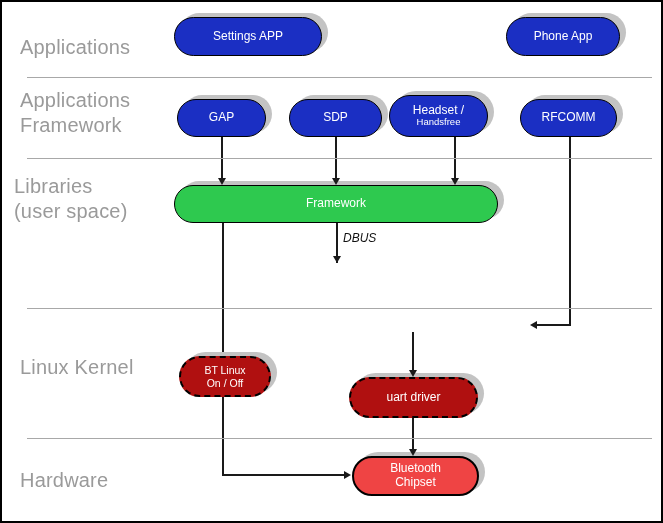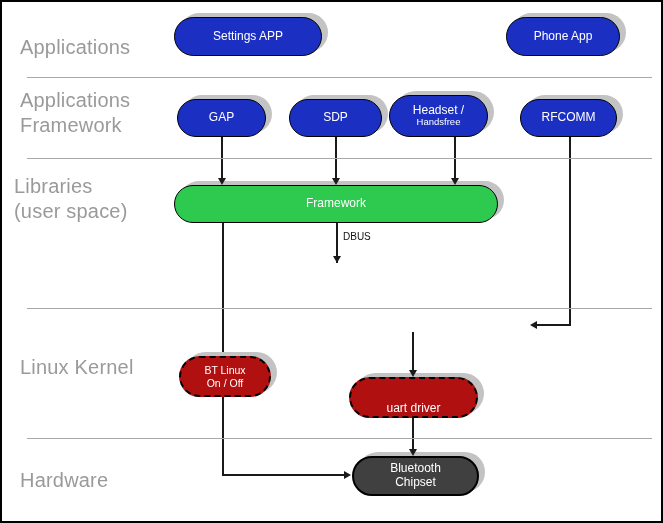--- a/index.html
+++ b/index.html
@@ -28,37 +28,37 @@
   
   .pill{
     position:absolute; border-radius:999px; z-index:2;
     display:flex; flex-direction:column; align-items:center; justify-content:center;
     color:#fff; font-size:12px; text-align:center; line-height:1.15;
     box-shadow:6px -4px 0 0 #c3c3c3;
   }
   .pill.blue{background:#1b2fc3; border:1.5px solid #000;}
   .pill.green{background:#2ec94f; border:1.5px solid #000;}
   .pill.red-dashed{background:#b01010; border:2px dashed #000;}
-  .pill.red-solid{background:#404040; border:2px solid #000;}
+  .pill.red-solid{background:#ef4444; border:2px solid #000;}
   .sub{font-size:9.5px;}
   .small-line{font-size:10.5px;}
   
   #n-settings{left:172px; top:15px; width:146px; height:37px;}
   #n-phone{left:504px; top:15px; width:112px; height:37px;}
   #n-gap{left:175px; top:97px; width:87px; height:36px;}
   #n-sdp{left:287px; top:97px; width:91px; height:36px;}
   #n-headset{left:387px; top:93px; width:97px; height:40px;}
   #n-rfcomm{left:518px; top:97px; width:95px; height:36px;}
   #n-framework{left:172px; top:183px; width:322px; height:36px;}
   #n-bluez{left:285px; top:261px; width:253px; height:69px;}
   #n-btpower{left:177px; top:354px; width:88px; height:37px;}
-  #n-uart{left:347px; top:375px; width:125px; height:37px;justify-content:flex-end;}
+  #n-uart{left:347px; top:375px; width:125px; height:37px;}
   #n-chipset{left:350px; top:454px; width:123px; height:36px;}
   .gpl-tag{position:absolute; top:9px; right:32px; color:#111; font-size:12px;}
-  .edge-label{position:absolute; color:#111; font-size:10px; z-index:4;}
+  .edge-label{position:absolute; color:#111; font-size:12px; z-index:4;font-style:italic;}
 </style>
 </head>
 <body>
 
 <div id="stage">
 
   <div class="divider" style="top:75px"></div>
   <div class="divider" style="top:156px"></div>
   <div class="divider" style="top:306px"></div>
   <div class="divider" style="top:436px"></div>

